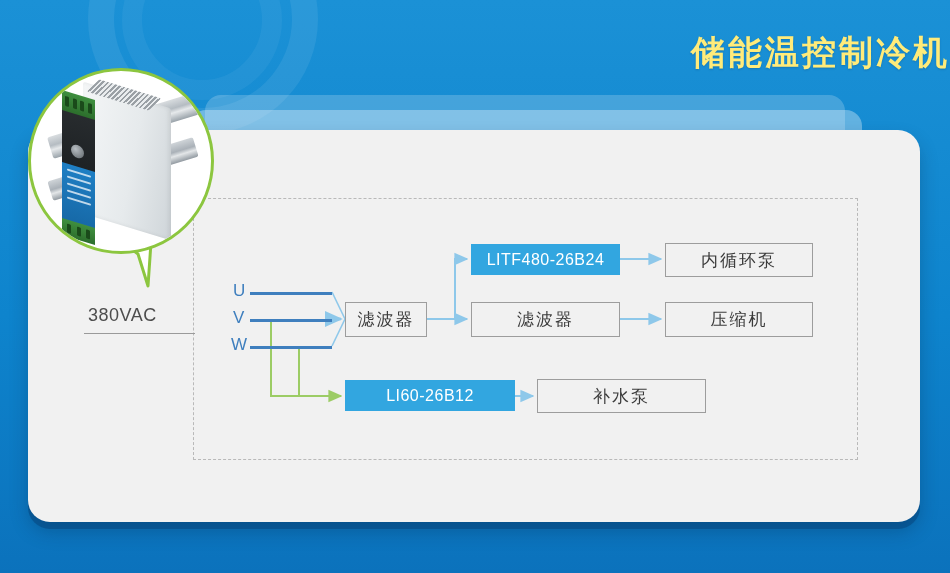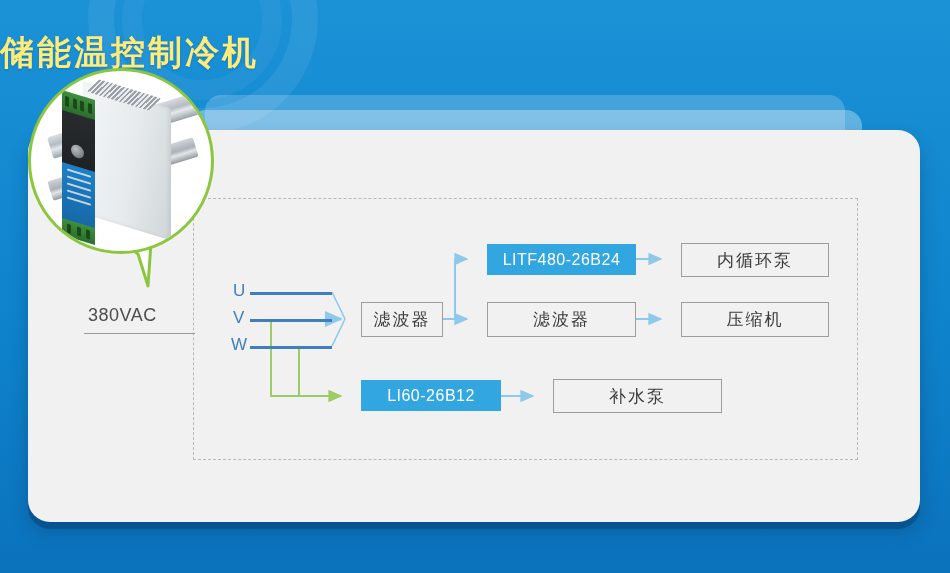--- a/index.html
+++ b/index.html
@@ -31,21 +31,21 @@
     border: 20px solid rgba(255,255,255,0.05);
     border-radius: 50%;
     pointer-events: none;
   }
 
   
   .title {
     position: absolute;
     left: 0; top: 30px;
     width: 950px;
-    text-align: left;
+    text-align: right;
     color: #ffeb7a;
     font-size: 34px;
     font-weight: bold;
     letter-spacing: 3px;
     font-family: Liberation Mono, monospace;
     text-shadow: 0 1px 2px rgba(0,40,80,0.22);
   }
 
   
   .layer {
@@ -191,41 +191,40 @@
   }
   .pb-u { top: 292px; }
   .pb-v { top: 319px; }
   .pb-w { top: 346px; }
 
   .box {
     position: absolute;
     display: flex; align-items: center; justify-content: center;
     font-size: 17px;
     z-index: 4;
-    margin-left: 16px;
   }
   .box-plain {
     background: #f1f1f1;
     border: 1px solid #9d9d9d;
     color: #3a3a3a;
     letter-spacing: 2px;
   }
   .box-blue {
     background: #32a6e0;
     color: #ffffff;
     letter-spacing: 0.5px;
     font-size: 16px;
   }
 
   .b-filter1   { left: 345px; top: 302px; width: 82px;  height: 35px; }
   .b-litf      { left: 471px; top: 244px; width: 149px; height: 31px; }
   .b-filter2   { left: 471px; top: 302px; width: 149px; height: 35px; }
   .b-intpump   { left: 665px; top: 243px; width: 148px; height: 34px; }
   .b-compressor{ left: 665px; top: 302px; width: 148px; height: 35px; }
-  .b-li60      { left: 345px; top: 380px; width: 140px; height: 31px; }
+  .b-li60      { left: 345px; top: 380px; width: 170px; height: 31px; }
   .b-waterpump { left: 537px; top: 379px; width: 169px; height: 34px; }
 
   svg.wires { position: absolute; left: 0; top: 0; width: 950px; height: 573px; z-index: 3; pointer-events: none; }
 </style>
 </head>
 <body>
 
 <div id="stage">
 
   <div class="watermark"></div>

